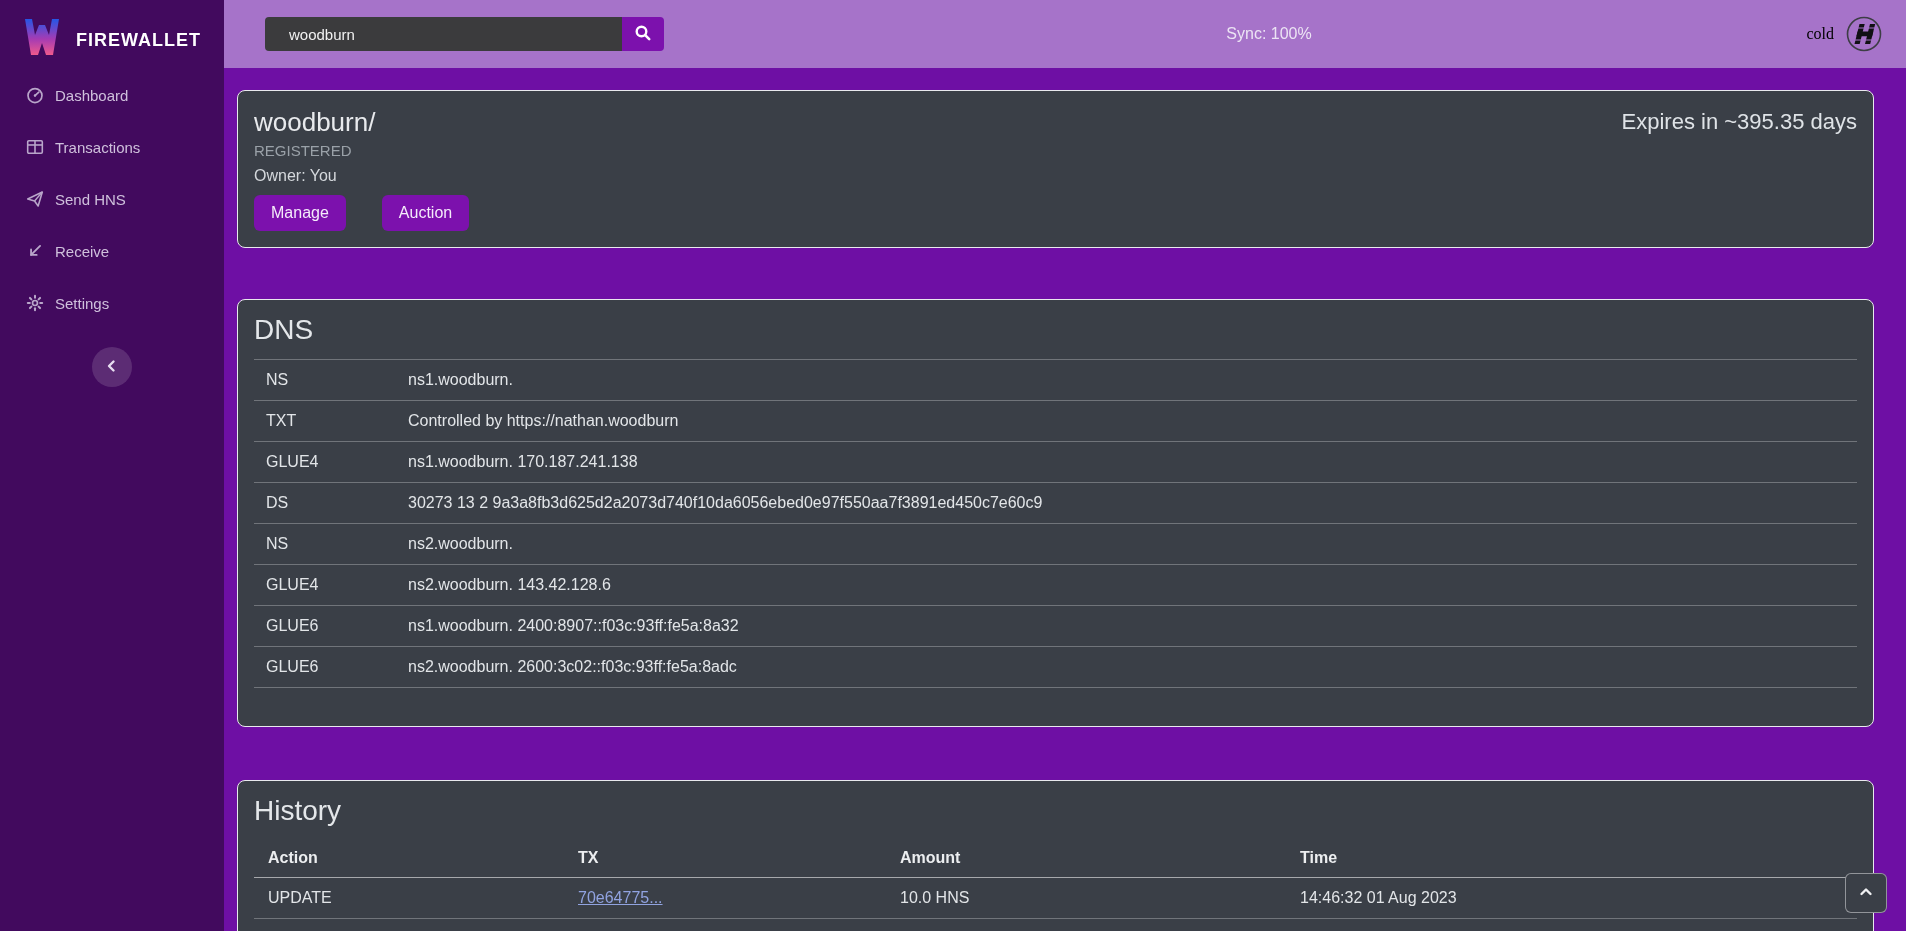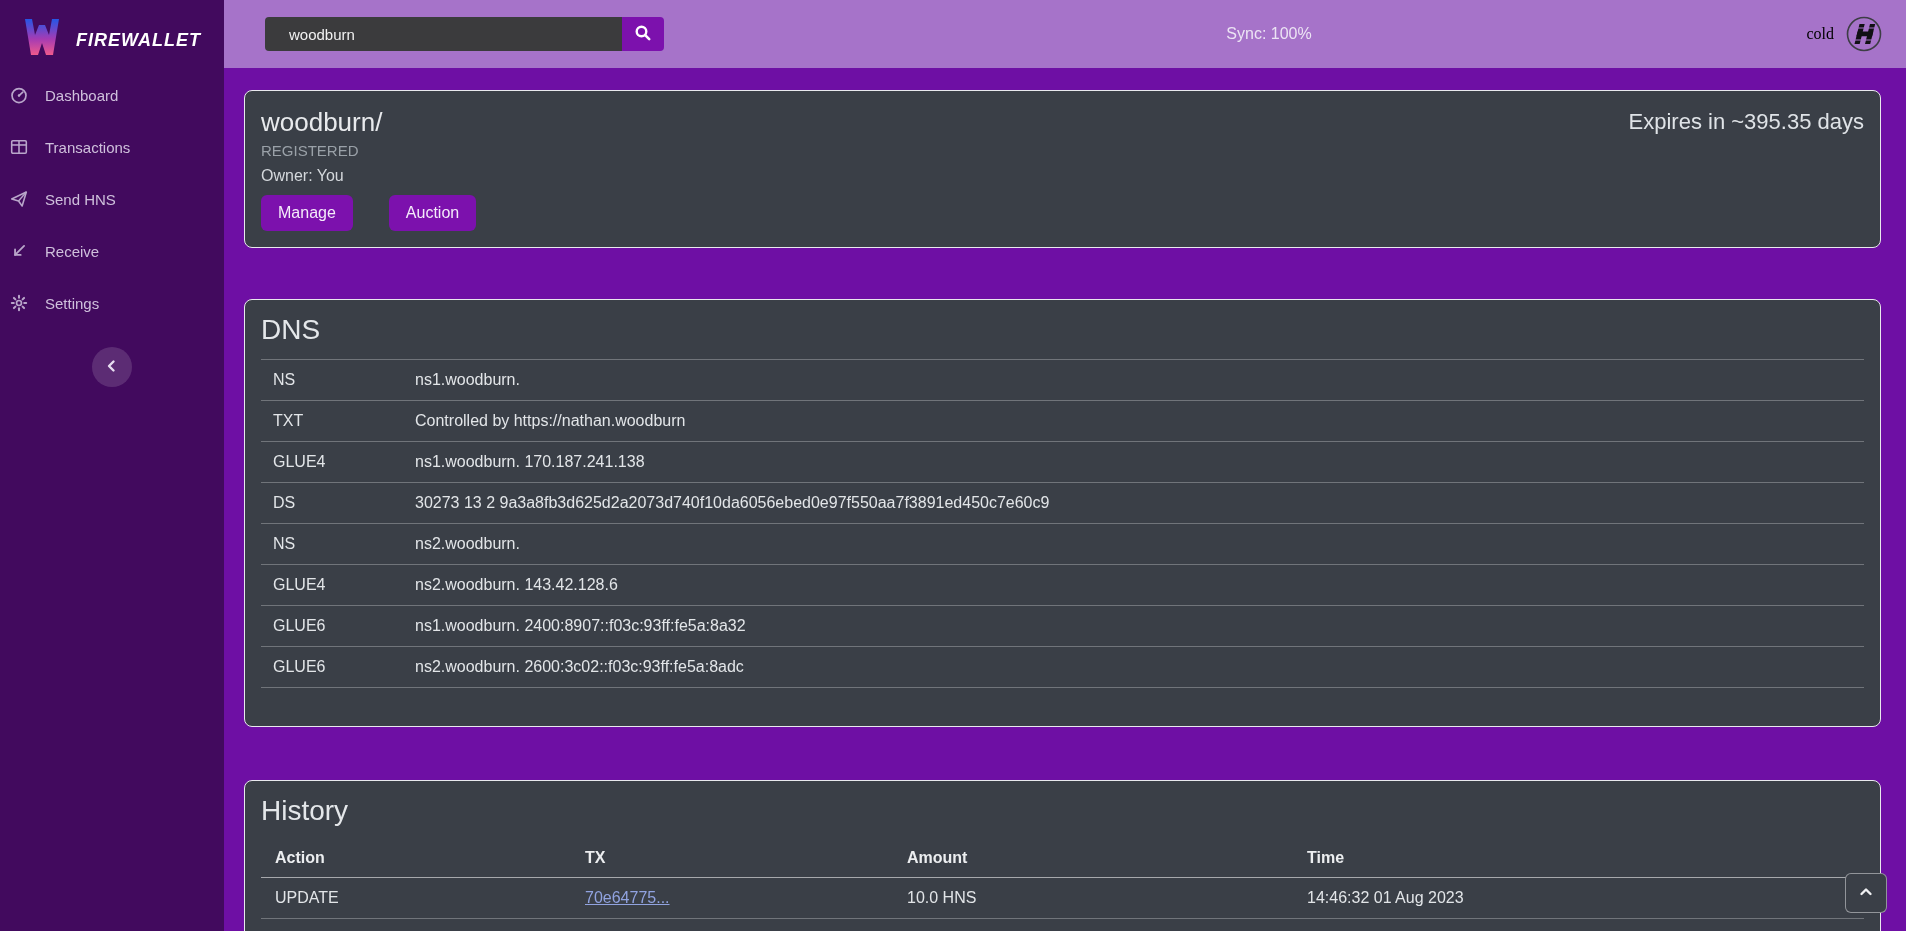--- a/index.html
+++ b/index.html
@@ -7,26 +7,26 @@
   body {
     font-family:"Liberation Sans","DejaVu Sans",sans-serif;
     background:#6e0fa4; display:flex; color:#dfe2e5;
   }
 
   
   .sidebar {
     width:224px; min-width:224px; height:931px; background:#420a5e;
     position:relative; z-index:5;
   }
-  .brand { display:flex; align-items:center; gap:14px; padding:12px 0 0 22px; height:68px;font-style:italic; }
+  .brand { display:flex; align-items:center; gap:14px; padding:12px 0 0 22px; height:68px; }
   .brand-name { color:#ffffff; font-weight:bold; font-size:18px; letter-spacing:1px; }
   .nav { margin-top:1px; }
   .nav-item {
-    height:52px; display:flex; align-items:center; gap:17px;
-    padding-left:10px; color:#cfc0dc; font-size:15px; cursor:pointer;
+    height:52px; display:flex; align-items:center; gap:11px;
+    padding-left:26px; color:#cfc0dc; font-size:15px; cursor:pointer;
   }
   .nav-item .ico { width:18px; height:18px; display:inline-flex; align-items:center; justify-content:center; color:#b9a6ca; }
   .nav-item svg { display:block; }
   .collapse-btn {
     position:absolute; left:92px; top:347px; width:40px; height:40px; border-radius:50%;
     background:rgba(255,255,255,0.14); border:none; display:flex; align-items:center; justify-content:center;
     cursor:pointer;
   }
 
   
@@ -48,21 +48,21 @@
   }
   .sync-label {
     position:absolute; left:1045px; top:50%; transform:translate(-50%,-50%);
     color:#ece4f4; font-size:16px;
   }
   .wallet-group { position:absolute; right:24px; top:0; height:68px; display:flex; align-items:center; gap:12px; }
   .wallet-name { color:#000000; font-size:16px;font-family:Liberation Serif, serif; }
   .hns-logo { width:36px; height:36px; cursor:pointer; }
 
   
-  .main { flex:1; background:#6e0fa4; padding:22px 22px 0 20px; overflow:hidden; }
+  .main { flex:1; background:#6e0fa4; padding:22px 22px 0 13px; overflow:hidden; }
   .card {
     background:#3a3f47; border:1px solid #e9e9ee; border-radius:8px;
     padding:14px 16px; width:1637px;
   }
   .card-title { font-size:28px; color:#e4e7ea; font-weight:normal; }
 
   
   .card-name { height:158px; margin-bottom:51px; display:flex; }
   .name-left { display:flex; flex-direction:column; }
   .name-title { font-size:26px; color:#e8eaed; line-height:34px; }

